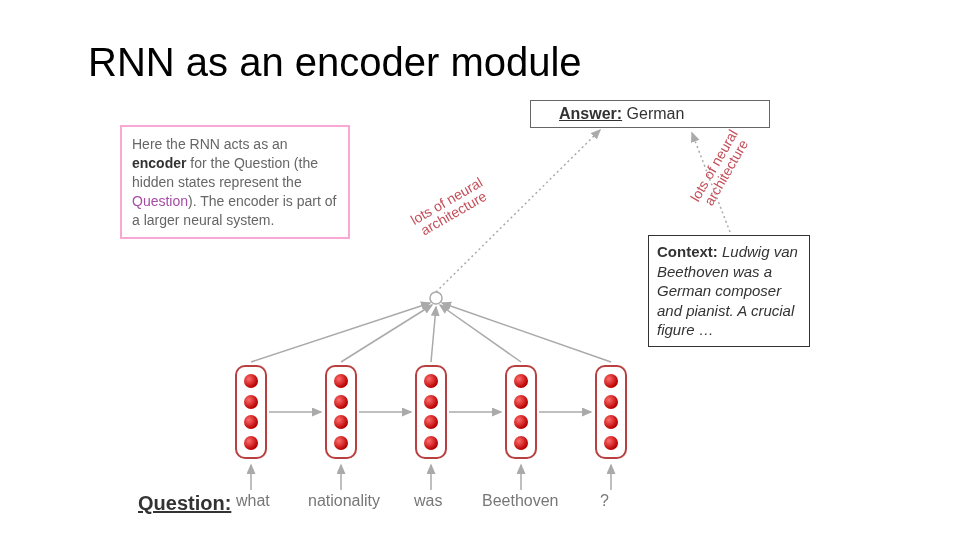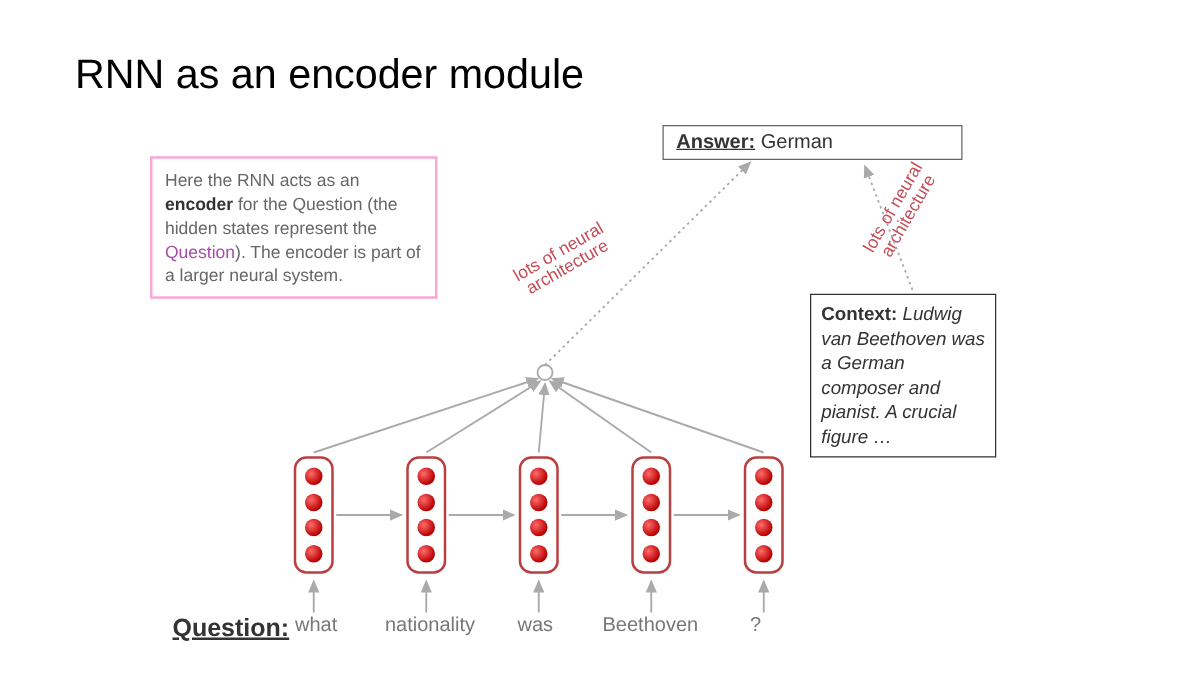--- a/index.html
+++ b/index.html
@@ -6,23 +6,23 @@
   body {
     width: 960px;
     height: 540px;
     background: #fff;
     font-family: "Segoe UI", Arial, sans-serif;
     position: relative;
     overflow: hidden;
   }
   .title {
     position: absolute;
-    left: 60px;
+    left: 88px;
     top: 40px;
-    font-size: 33px;
+    font-size: 40px;
     font-weight: 400;
     color: #000;
     font-family: Arial, sans-serif;
   }
   .desc-box {
     position: absolute;
     left: 120px;
     top: 125px;
     width: 230px;
     border: 2px solid #f9a8d4;
@@ -33,31 +33,31 @@
   }
   .desc-box .bold-dark { font-weight: 700; color: #333; }
   .desc-box .purple { color: #a64ca6; }
 
   .answer-box {
     position: absolute;
     left: 530px;
     top: 100px;
     width: 240px;
     border: 1px solid #666;
-    padding: 4px 10px;
+    padding: 4px 28px;
     font-size: 16px;
     color: #333;
   }
   .answer-box .lbl { font-weight: 700; text-decoration: underline; }
 
   .context-box {
     position: absolute;
     left: 648px;
     top: 235px;
-    width: 149px;
+    width: 162px;
     border: 1px solid #333;
     padding: 6px 8px;
     font-size: 15px;
     line-height: 1.3;
     color: #333;
   }
   .context-box .lbl { font-weight: 700; }
   .context-box .ital { font-style: italic; }
 
   .question-label {

